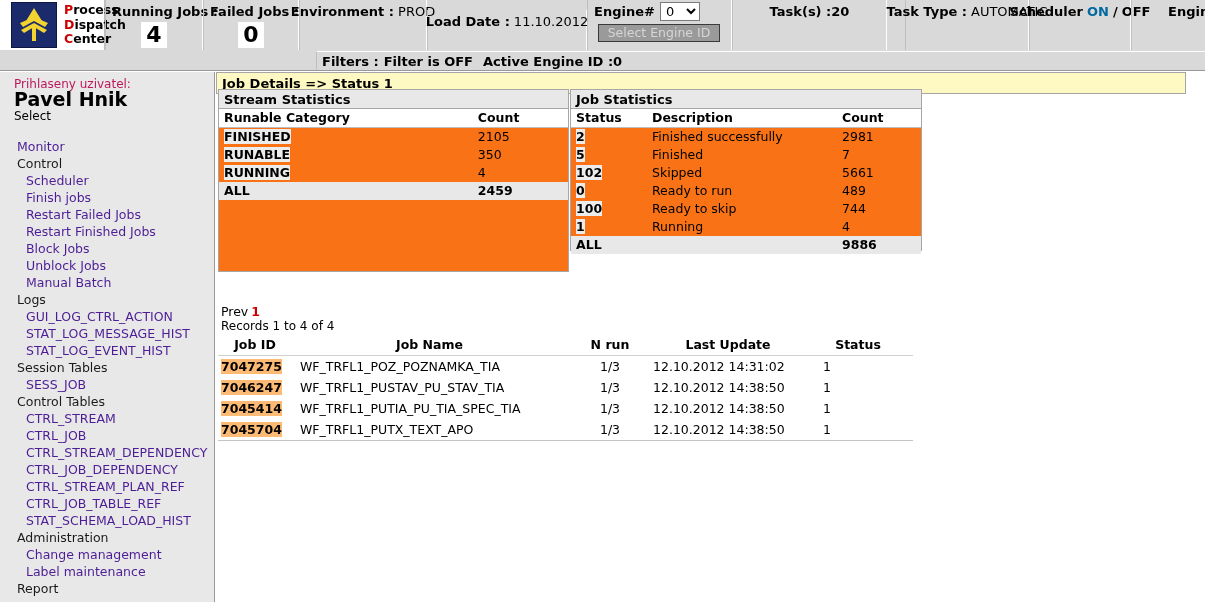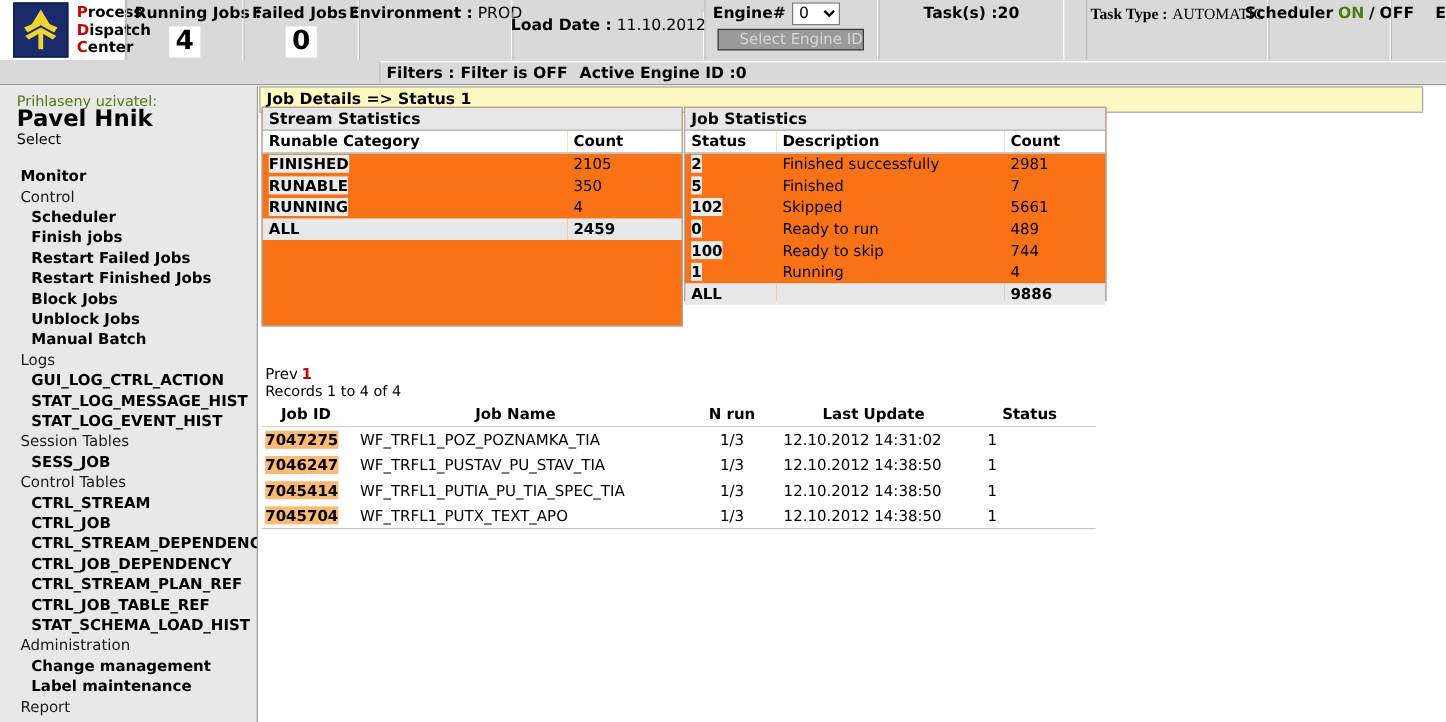--- a/index.html
+++ b/index.html
@@ -64,21 +64,21 @@
   }
   #logo-text .cap { color: #cc0000; }
 
   #col-running { width: 98px; flex: none; }
   #col-failed  { width: 96px; flex: none; }
   #col-env     { width: 128px; flex: none; }
   #col-load    { width: 160px; flex: none; margin-top: 10px; }
   #col-engine  { width: 145px; flex: none; }
   #col-task    { width: 155px; flex: none; }
   #col-spacer  { width: 18px; flex: none; border-left: none; border-right: none; background: #d9d9d9; }
-  #col-tasktype{ width: 152px; flex: none; font-family: Liberation Serif, serif; }
+  #col-tasktype{ width: 124px; flex: none; }
   #col-sched   { width: 102px; flex: none; }
   #col-eng-on  { width: 124px; flex: none; }
 
   .big-num {
     position: absolute;
     top: 22px; left: 0; right: 0;
     text-align: center;
   }
   .big-num span {
     display: inline-block;
@@ -108,28 +108,28 @@
   }
   #select-engine-btn {
     position: absolute;
     left: 10px; top: 24px;
     width: 122px; height: 18px;
     background: #9a9a9a;
     border: 1px solid #3a3a3a;
     color: #d6d6d6;
     font-size: 12.5px;
     font-family: "DejaVu Sans", "Liberation Sans", sans-serif;
-    text-align: right;
+    text-align: center;
     line-height: 16px;
     cursor: default;
     padding: 0;
   }
 
   .onoff { font-weight: bold; font-size: 13px; }
-  .on-green { color: #4d7c0f; }
+  .on-green { color: #0369a1; }
   .off-blk  { color: #000000; }
 
   
   #filters-bar {
     position: absolute;
     left: 316px; top: 51px;
     width: 901px; height: 19px;
     background: #d9d9d9;
     border-top: 1px solid #ffffff;
     border-left: 1px solid #bfbfbf;
@@ -150,36 +150,36 @@
   
   #sidebar {
     position: absolute;
     left: 0; top: 72px;
     width: 215px; height: 530px;
     background: #e8e8e8;
     border-right: 1px solid #9a9a9a;
     overflow: hidden;
   }
   #user-block { padding: 5px 0 0 14px; }
-  #user-caption { font-size: 12px; color: #4d7c0f; line-height: 14px; }
+  #user-caption { font-size: 12px; color: #be185d; line-height: 14px; }
   #user-name { font-size: 19px; font-weight: bold; line-height: 16px; }
   #logout-link { font-size: 12px; line-height: 16px; margin-top: 1px; cursor: pointer; }
 
   #menu { margin-top: 14px; }
   .menu-group {
     font-size: 12.5px;
     color: #1a1a1a;
     padding: 0 0 0 17px;
     line-height: 17px;
     cursor: pointer;
   }
   .menu-item {
     font-size: 12.5px;
-    font-weight: bold;
-    color: #000000;
+    font-weight: normal;
+    color: #4c1d95;
     padding: 0 0 0 26px;
     line-height: 17px;
     cursor: pointer;
   }
   .menu-item.top {
     padding-left: 17px;
   }
 
   
   #content {

